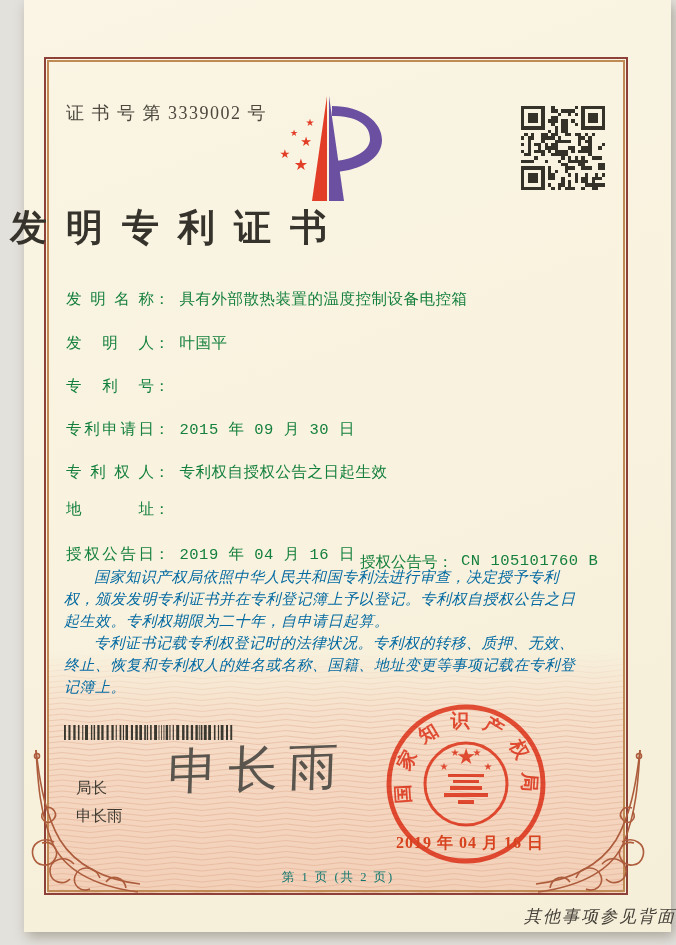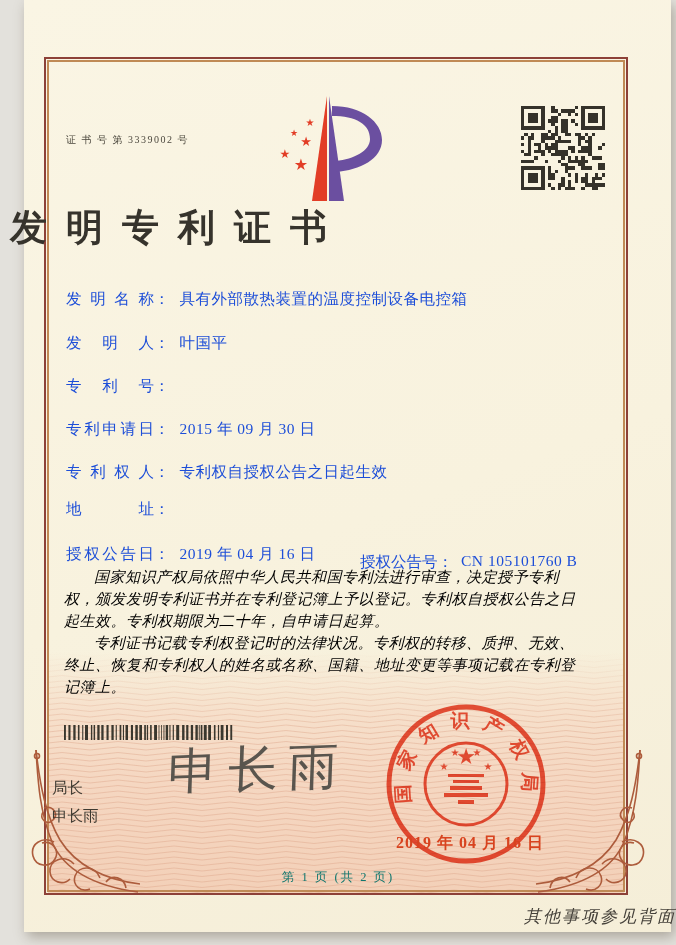--- a/index.html
+++ b/index.html
@@ -13,49 +13,49 @@
     background:linear-gradient(160deg,#faf5e4 0%,#f8f2de 55%,#f5eed8 100%);
     box-shadow:3px 5px 12px rgba(90,80,60,.4);
   }
   .frame{
     position:absolute;left:44px;top:57px;width:584px;height:838px;
     border:2px solid #8d4138;z-index:3;pointer-events:none;box-sizing:border-box;
   }
   .frame::before{
     content:"";position:absolute;inset:1px;border:2px solid #c08a55;
   }
-  .cert-number{position:absolute;left:66px;top:101px;font-size:10px;letter-spacing:1.5px;color:#4c483e;z-index:5;margin-top:32px;}
+  .cert-number{position:absolute;left:66px;top:101px;font-size:18px;letter-spacing:1.5px;color:#4c483e;z-index:5;}
   .logo{position:absolute;left:263px;top:88px;z-index:5;}
   .qr{position:absolute;left:521px;top:106px;z-index:5;}
   .title{
     position:absolute;left:0;width:676px;top:203px;
     font-size:37px;font-weight:600;letter-spacing:19px;text-indent:10px;color:#36332c;z-index:5;
   }
-  .field-row{position:absolute;left:66px;display:flex;font-size:15.5px;color:#1d4ed8;z-index:5;align-items:flex-start;}
+  .field-row{position:absolute;left:66px;display:flex;font-size:15.5px;color:#15803d;z-index:5;align-items:flex-start;}
   .flabel{display:inline-block;width:88px;text-align:justify;text-align-last:justify;flex:none;}
   .fcolon{flex:none;margin-right:10px;}
-  .fvalue{letter-spacing:.5px;}
+  .fvalue{letter-spacing:.5px;font-family:Liberation Mono, monospace;}
   .r1{top:289px}.r2{top:333px}.r3{top:376px}.r4{top:419px}.r5{top:462px}
   .r6{top:499px}.r6 .fvalue{width:420px;line-height:22px;}
   .r7{top:544px;width:560px;}
   .grant2{position:absolute;left:294px;top:8px;display:flex;}
   .grant2 .flabel{width:auto;}
   .grant2 .fcolon{margin-right:8px;}
   .paras{position:absolute;left:64px;top:566px;width:518px;z-index:5;
-    font-size:15px;line-height:22px;color:#000000;font-style:italic;letter-spacing:.5px;}
+    font-size:15px;line-height:22px;color:#0369a1;font-style:italic;letter-spacing:.5px;}
   .paras p{margin:0;text-indent:2em;}
   .pink{
     position:absolute;left:48px;top:652px;width:576px;height:241px;z-index:1;
     background:linear-gradient(180deg,rgba(246,220,200,0) 0,rgba(246,218,197,.75) 60px,#f5d7c1 130px,#f3d0b8 241px);
   }
   .pink svg{position:absolute;left:0;top:0;
     -webkit-mask-image:linear-gradient(180deg,transparent,#000 80px);
     mask-image:linear-gradient(180deg,transparent,#000 80px);}
   .barcode{position:absolute;left:64px;top:725px;z-index:5;}
-  .signer{position:absolute;left:52px;top:774px;z-index:5;font-size:15.5px;color:#3e3a31;line-height:28px;}
+  .signer{position:absolute;left:76px;top:774px;z-index:5;font-size:15.5px;color:#3e3a31;line-height:28px;}
   .signature{
     position:absolute;left:168px;top:736px;z-index:5;font-size:50px;color:#4d4b45;
     letter-spacing:10px;transform:rotate(-2deg) skewX(-4deg);opacity:.92;white-space:nowrap;
   }
   .seal{position:absolute;left:378px;top:696px;z-index:6;opacity:.9;mix-blend-mode:multiply;}
   .seal-date{position:absolute;left:396px;top:833px;z-index:7;font-size:16px;color:#d8431f;letter-spacing:1px;font-weight:600;}
   .pagenum{position:absolute;left:0;width:676px;top:869px;text-align:center;font-size:12.5px;color:#0f766e;z-index:5;letter-spacing:2px;}
   .backnote{position:absolute;left:0;width:676px;top:905px;text-align:right;font-size:17px;color:#45413a;z-index:5;font-style:italic;letter-spacing:2px;}
   .ornament{position:absolute;z-index:4;}
   .orn-left{left:30px;top:750px;}

